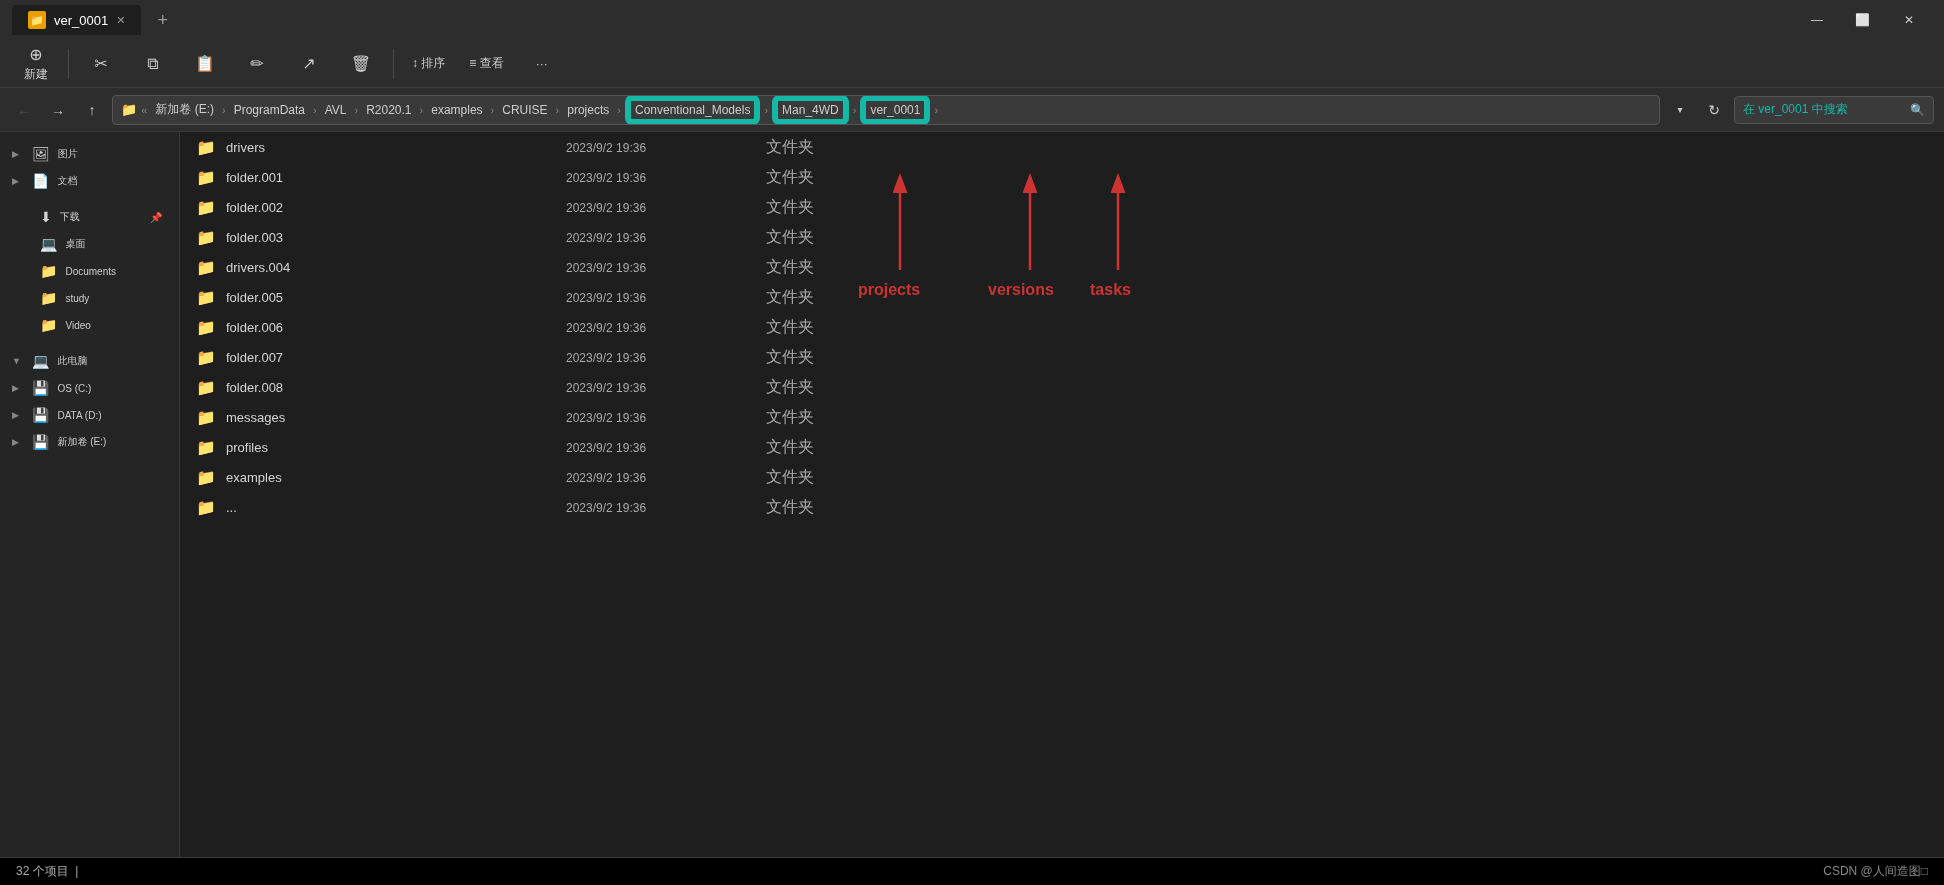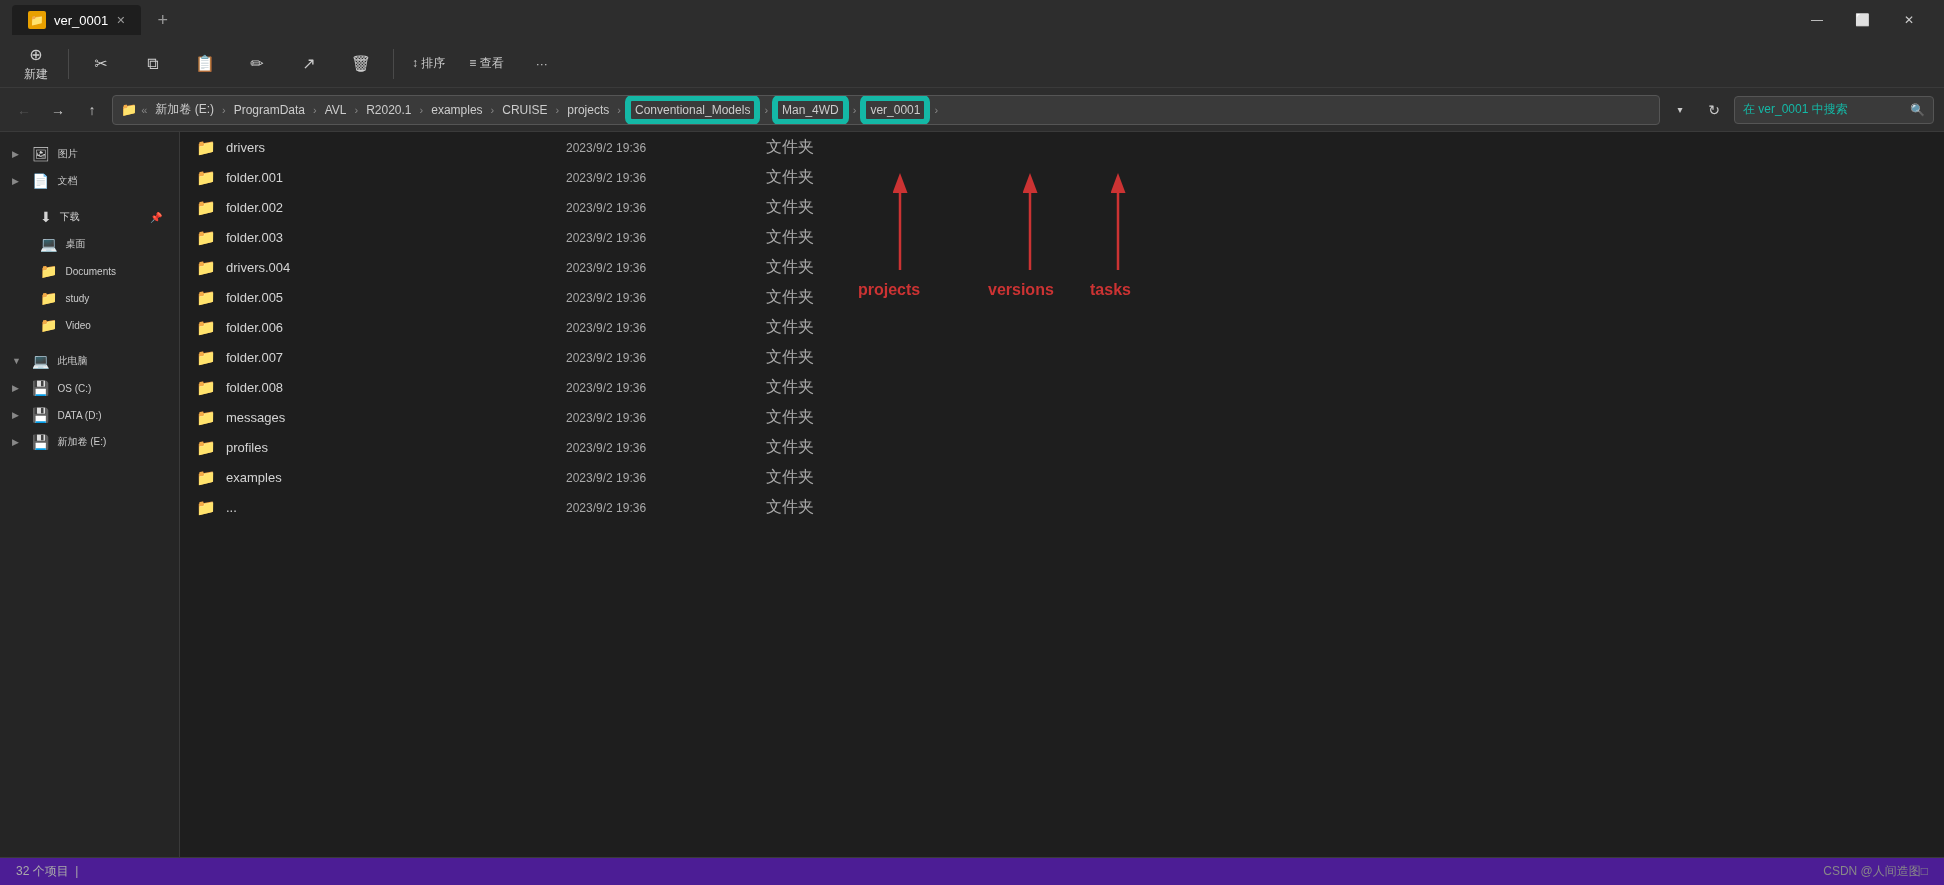--- a/index.html
+++ b/index.html
@@ -299,21 +299,21 @@
     .file-name-text {
       font-size: 13px;
       color: #d4d4d4;
     }
     .file-date { width: 200px; font-size: 12px; color: #aaa; margin-left: 32px; }
     .file-type { width: 150px; font-size: 16px; color: #aaa; }
     .file-size { width: 150px; font-size: 12px; color: #aaa; }
 
     
     .status-bar {
-      background: #4c1d95;
+      background: #000000;
       height: 28px;
       display: flex;
       align-items: center;
       padding: 0 16px;
       border-top: 1px solid #3a3a3a;
       font-size: 12px;
       color: #aaa;
       justify-content: space-between;
     }
 

